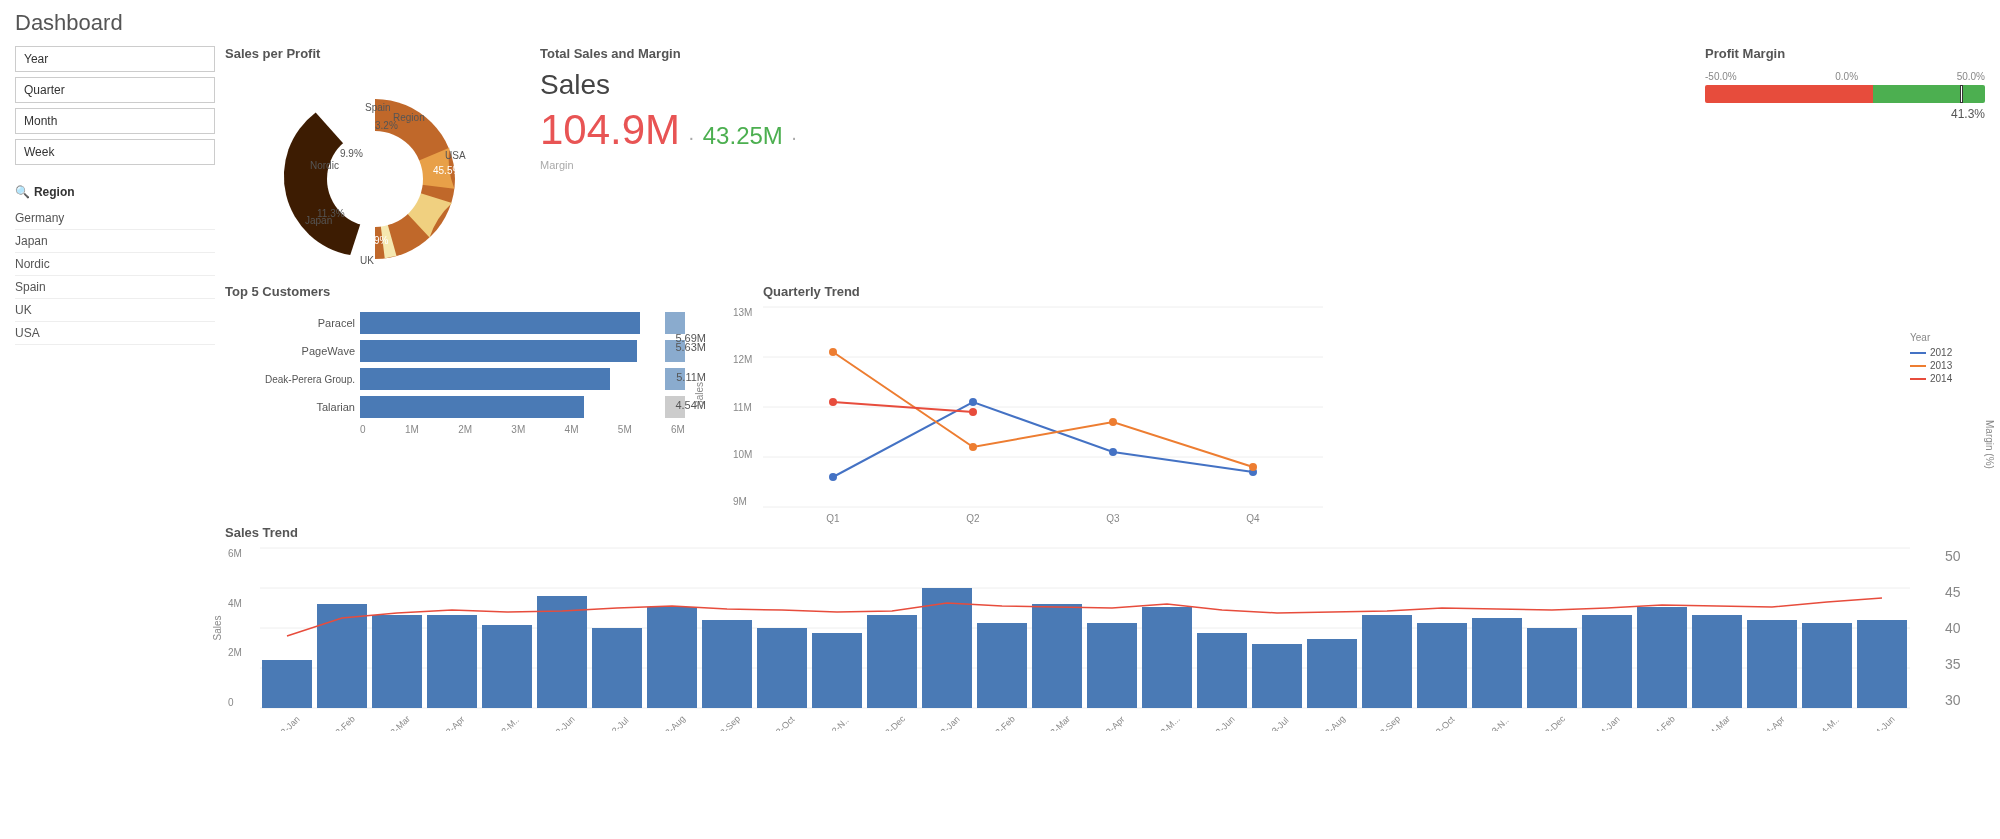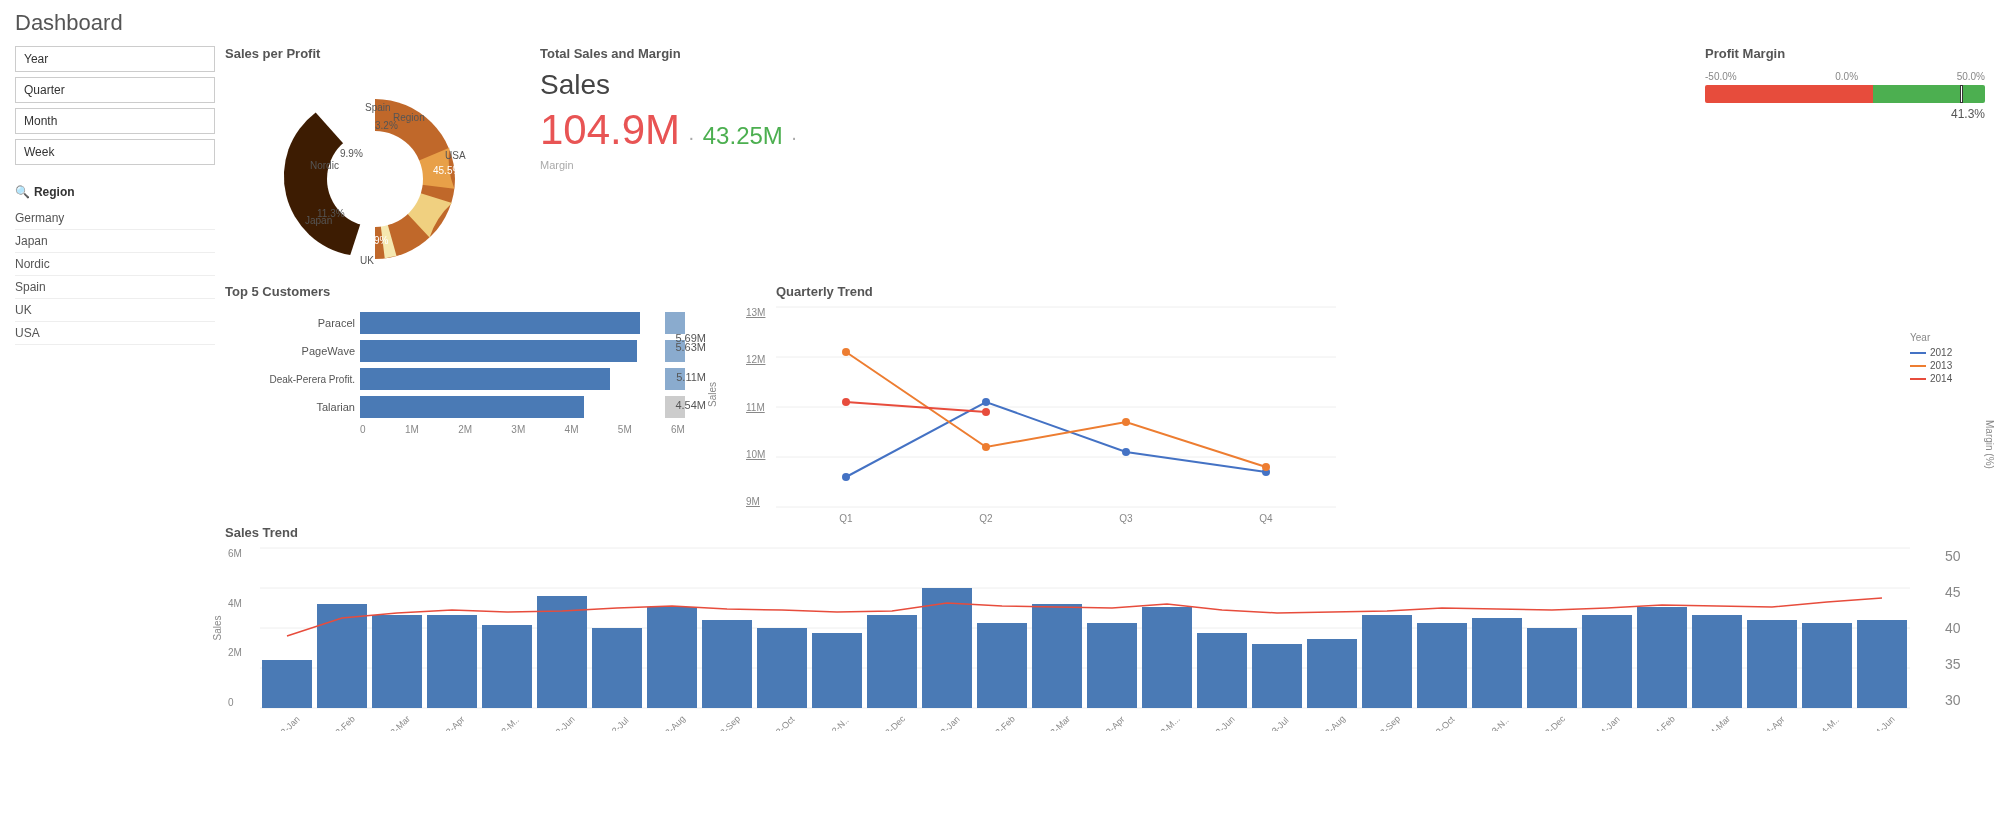--- a/index.html
+++ b/index.html
@@ -49,21 +49,21 @@
     
     
     .profit-margin { width: 280px; flex-shrink: 0; }
     .margin-bar-container { position: relative; margin-top: 10px; }
     .margin-labels { display: flex; justify-content: space-between; font-size: 10px; color: #888; margin-bottom: 3px; }
     .margin-bar { height: 18px; background: linear-gradient(to right, #e74c3c 0%, #e74c3c 60%, #4caf50 60%, #4caf50 100%); border-radius: 2px; position: relative; }
     .margin-indicator { position: absolute; top: 0; width: 3px; height: 18px; background: #fff; border: 1px solid #333; }
     .margin-value { text-align: right; font-size: 12px; margin-top: 4px; color: #555; }
     
     
-    .charts-row { display: flex; gap: 31px; margin-bottom: 15px; }
+    .charts-row { display: flex; gap: 18px; margin-bottom: 15px; }
     
     
     .top-customers { width: 520px; flex-shrink: 0; }
     .bar-chart { padding: 5px 0; }
     .bar-row { display: flex; align-items: center; margin-bottom: 6px; gap: 5px; }
     .bar-label { width: 120px; text-align: right; font-size: 11px; color: #555; flex-shrink: 0; }
     .bar-fill { height: 22px; background: #4a7ab5; }
     .bar-mini { width: 20px; height: 22px; background: #8aabce; margin-left: 2px; flex-shrink: 0; }
     .x-axis { display: flex; justify-content: space-between; padding-left: 125px; font-size: 10px; color: #888; margin-top: 3px; }
     
@@ -197,21 +197,21 @@
             <div class="bar-row">
               <div class="bar-label">PageWave</div>
               <div style="flex:1; position:relative;">
                 <div class="bar-fill" style="width:93%; height:22px;"></div>
                 <span style="position:absolute; right:-48px; top:1px; font-size:11px; color:#555;margin-left:23px;">5.63M</span>
               </div>
               <div class="bar-mini"></div>
             </div>
 
             <div class="bar-row">
-              <div class="bar-label" style="font-size:10px;">Deak-Perera Profit.</div>
+              <div class="bar-label" style="font-size:10px;">Deak-Perera Group.</div>
               <div style="flex:1; position:relative;">
                 <div class="bar-fill" style="width:84%; height:22px;"></div>
                 <span style="position:absolute; right:-48px; top:3px; font-size:11px; color:#555;">5.11M</span>
               </div>
               <div class="bar-mini"></div>
             </div>
 
             <div class="bar-row">
               <div class="bar-label">Talarian</div>
               <div style="flex:1; position:relative;">
@@ -231,21 +231,21 @@
                 <span>6M</span>
             </div>
           </div>
         </div>
 
         <div class="quarterly-trend">
           <div class="chart-title">Quarterly Trend</div>
           <div style="display:flex; gap:5px;">
             <div style="position:relative; flex:1;">
               
-              <div style="position:absolute; left:-30px; top:0; height:200px; display:flex; flex-direction:column; justify-content:space-between; font-size:10px; color:#888;text-decoration:underline;">
+              <div style="position:absolute; left:-30px; top:0; height:200px; display:flex; flex-direction:column; justify-content:space-between; font-size:10px; color:#888;">
                 <span>13M</span>
                   <span>12M</span>
                   <span>11M</span>
                   <span>10M</span>
                   <span>9M</span>
               </div>
               <svg width="560" height="200">
 
                 <line x1="0" y1="0" x2="560" y2="0" stroke="#eee" stroke-width="1"></line>
                 <line x1="0" y1="50" x2="560" y2="50" stroke="#eee" stroke-width="1"></line>

